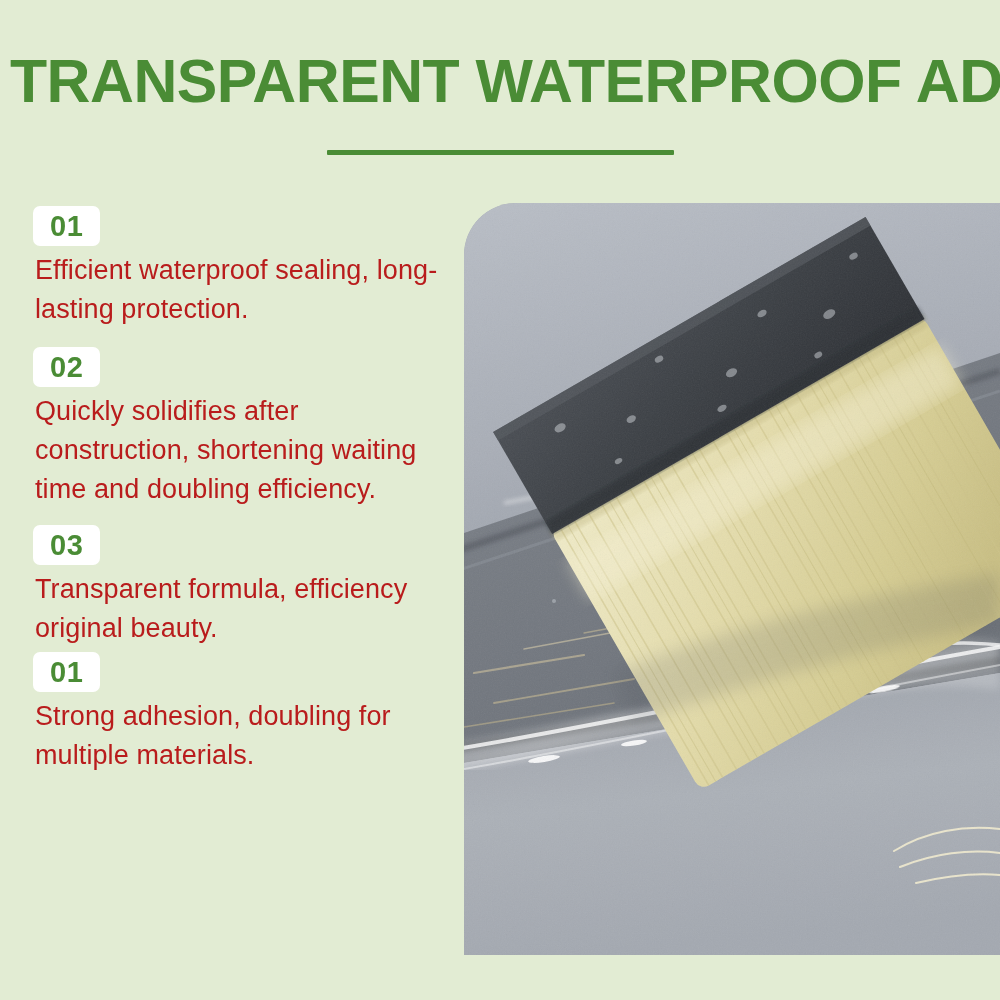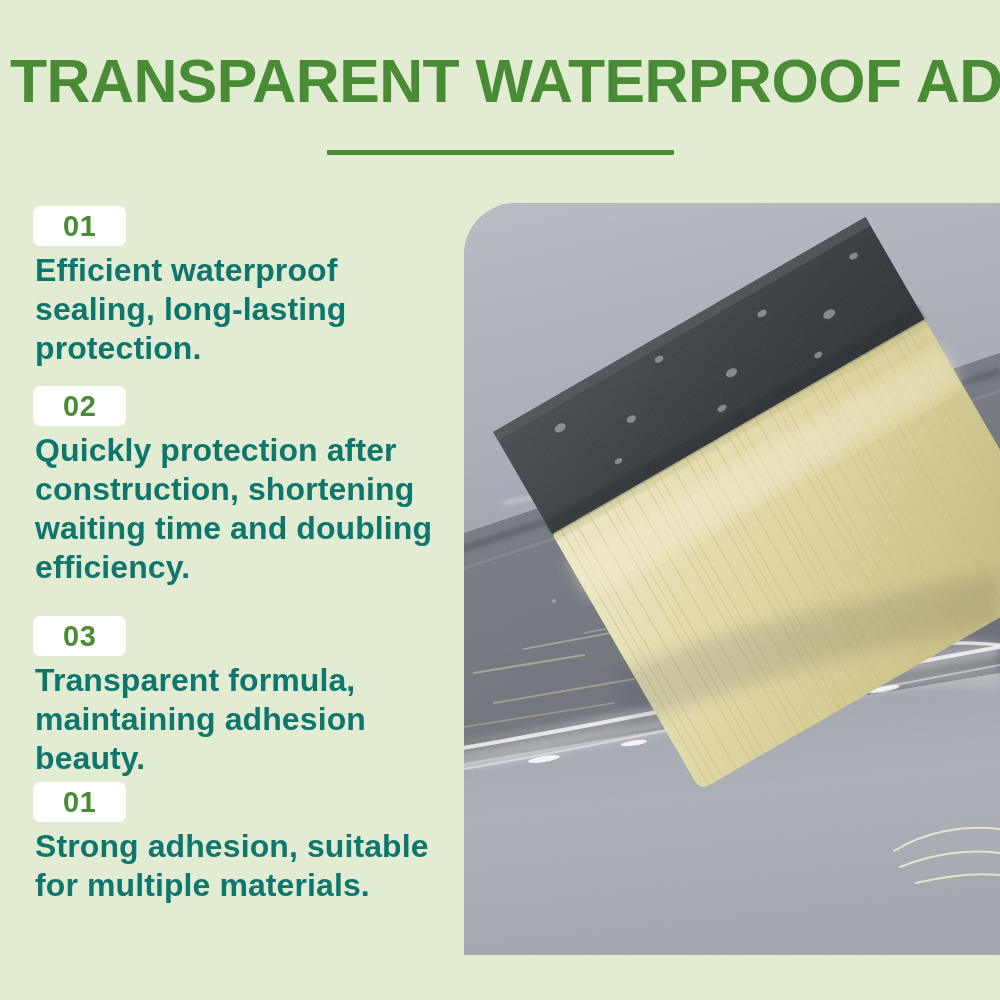--- a/index.html
+++ b/index.html
@@ -59,35 +59,35 @@
   .feature {
     margin-bottom: 14px;
   }
   .badge {
     display: inline-block;
     background: #ffffff;
     color: #4a8c35;
     font-weight: 700;
     font-size: 29px;
     line-height: 40px;
-    padding: 0 30px;
+    padding: 0 17px;
     border-radius: 7px;
     letter-spacing: 0.5px;
   }
   .feature-text {
     margin: 5px 0 0 2px;
-    color: #0f766e;
-    font-size: 32px;
+    color: #b91c1c;
+    font-size: 27px;
     line-height: 39px;
-    font-weight: 700;
+    font-weight: 400;
     letter-spacing: 0.1px;
     max-width: 415px;
   }
   .f1 { margin-bottom: 18px; }
-  .f2 { margin-bottom: 29px; }
+  .f2 { margin-bottom: 16px; }
   .f3 { margin-bottom: 4px; }
 
   
   .photo {
     position: absolute;
     left: 464px;
     top: 203px;
     width: 536px;
     height: 752px;
     border-top-left-radius: 52px;
@@ -106,31 +106,31 @@
 
   <div class="features">
 
     <div class="feature f1">
       <span class="badge">01</span>
       <p class="feature-text">Efficient waterproof sealing, long-lasting protection.</p>
     </div>
 
     <div class="feature f2">
       <span class="badge">02</span>
-      <p class="feature-text">Quickly protection after construction, shortening waiting time and doubling efficiency.</p>
+      <p class="feature-text">Quickly solidifies after construction, shortening waiting time and doubling efficiency.</p>
     </div>
 
     <div class="feature f3">
       <span class="badge">03</span>
-      <p class="feature-text">Transparent formula, maintaining adhesion beauty.</p>
+      <p class="feature-text">Transparent formula, efficiency original beauty.</p>
     </div>
 
     <div class="feature f4">
       <span class="badge">01</span>
-      <p class="feature-text">Strong adhesion, suitable for multiple materials.</p>
+      <p class="feature-text">Strong adhesion, doubling for multiple materials.</p>
     </div>
 
   </div>
 
   <div class="photo">
     <svg width="536" height="752" viewBox="0 0 536 752" xmlns="http://www.w3.org/2000/svg">
       <defs>
         <linearGradient id="tileTop" x1="0" y1="0" x2="0.3" y2="1">
           <stop offset="0%" stop-color="#b9bec6"></stop>
           <stop offset="55%" stop-color="#a9aeb7"></stop>

